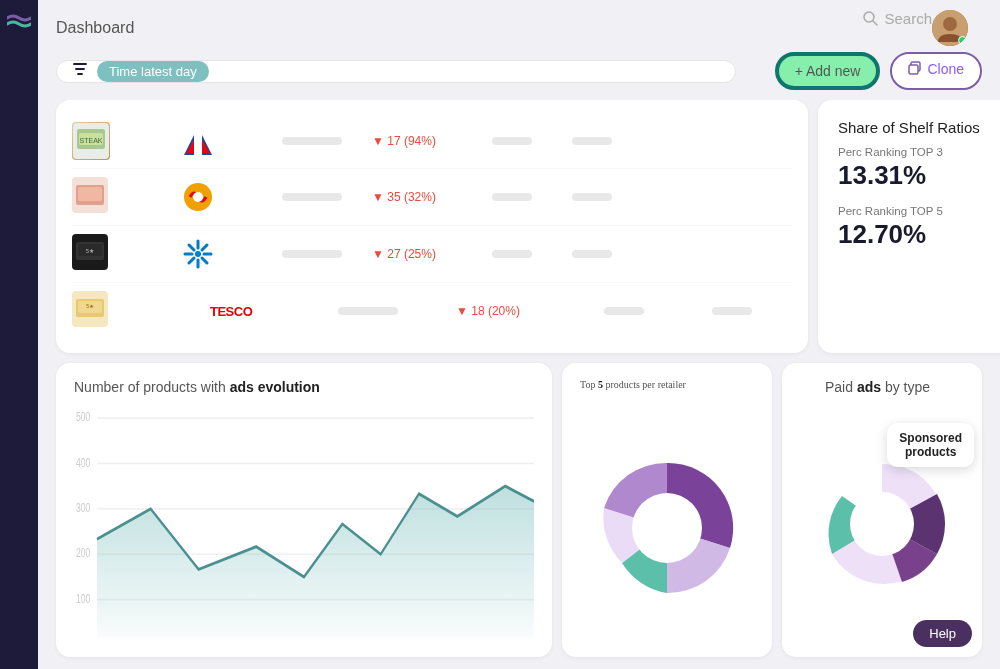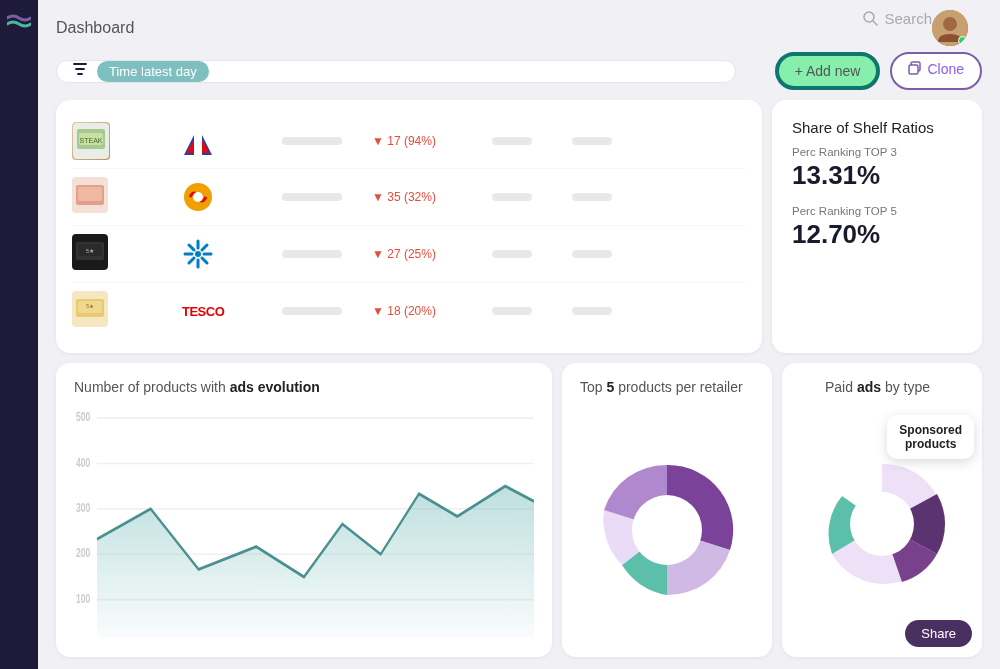--- a/index.html
+++ b/index.html
@@ -267,38 +267,38 @@
       color: #555;
       margin-bottom: 8px;
     }
     .ads-title strong { color: #222; }
 
     
     .chart-container {
       flex: 1;
       position: relative;
       overflow: hidden;
-      font-weight: bold;
     }
 
     
     .top5-card {
       background: white;
       border-radius: 14px;
       padding: 16px 18px 12px 18px;
       width: 210px;
       flex-shrink: 0;
       box-shadow: 0 1px 4px rgba(0,0,0,0.06);
       display: flex;
       flex-direction: column;
     }
     .top5-title {
-      font-size: 14px;
+      font-size: 10px;
       color: #555;
       margin-bottom: 20px;
+      font-family: Liberation Serif, serif;
     }
     .top5-title strong { color: #222; }
     .donut-container {
       flex: 1;
       display: flex;
       align-items: center;
       justify-content: center;
     }
 
     
@@ -317,21 +317,21 @@
       font-size: 14px;
       color: #555;
       margin-bottom: 8px;
       margin-left: 25px;
     }
     .paid-ads-title strong { color: #222; }
 
     
     .tooltip-sponsored {
       position: absolute;
-      top: 52px;
+      top: 60px;
       right: 8px;
       background: white;
       border-radius: 10px;
       padding: 8px 12px;
       font-size: 12px;
       font-weight: 600;
       color: #222;
       box-shadow: 0 3px 12px rgba(0,0,0,0.15);
       text-align: center;
       z-index: 10;
@@ -527,21 +527,21 @@
             <span class="prev-pos-down">▼ 27 (25%)</span>
           </div>
           <div class="col-ranking">
             <div class="skeleton-bar-sm"></div>
           </div>
           <div class="col-price">
             <div class="skeleton-bar-sm"></div>
           </div>
         </div>
 
-        <div class="table-row-item" style="border-bottom:none;">
+        <div class="table-row-item" style="border-bottom:none;gap:28px;">
           <div class="col-image">
             <div style="display:flex;align-items:center;gap:6px;">
               <div>
                 <svg width="36" height="36" viewBox="0 0 36 36">
                   <rect width="36" height="36" rx="4" fill="#f5e8c0"></rect>
                   <rect x="4" y="8" width="28" height="18" rx="2" fill="#e8c870"></rect>
                   <rect x="6" y="10" width="24" height="12" rx="2" fill="#f0d890"></rect>
                   <text x="18" y="17" text-anchor="middle" font-size="5" fill="#886600">5★</text>
                 </svg>
               </div>
@@ -645,18 +645,18 @@
             <path d="M75,70 L130,40 A60,60 0 0,1 130,100 Z" fill="#4a2060" opacity="0.9"></path>
 
             <path d="M75,70 L130,100 A60,60 0 0,1 95,128 Z" fill="#6b3080" opacity="0.9"></path>
 
             <path d="M75,70 L25,100 A60,60 0 0,1 35,42 Z" fill="#4ab8a0" opacity="0.9"></path>
 
             <circle cx="75" cy="70" r="32" fill="white"></circle>
           </svg>
         </div>
 
-        <div class="help-btn">Share</div>
+        <div class="help-btn">Help</div>
       </div>
 
     </div>
   </div>
 </div>
 
 </body></html>

